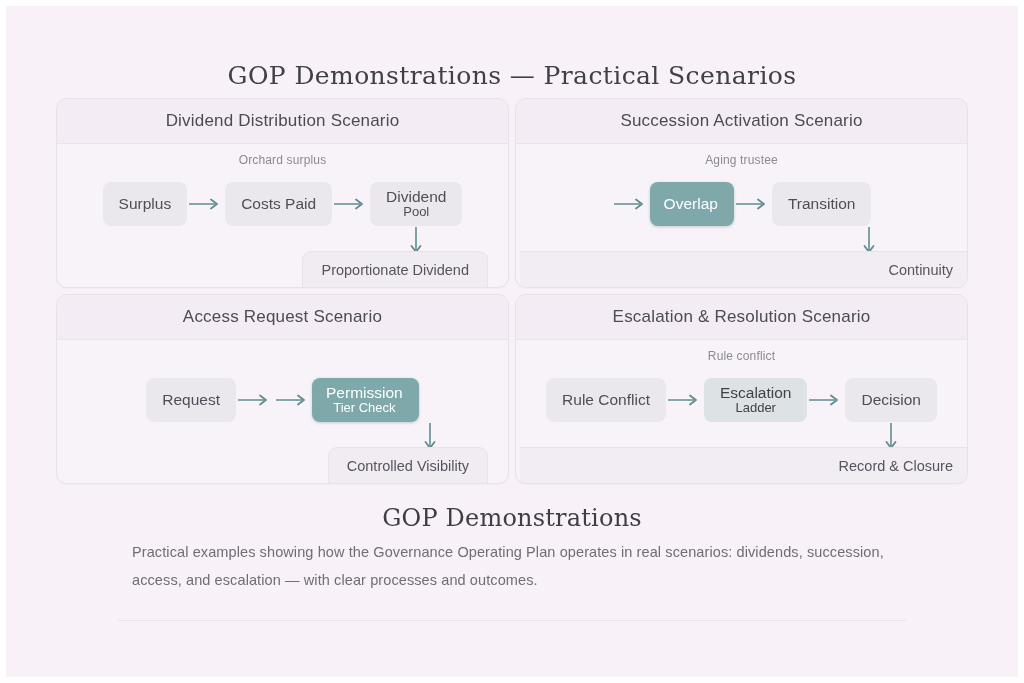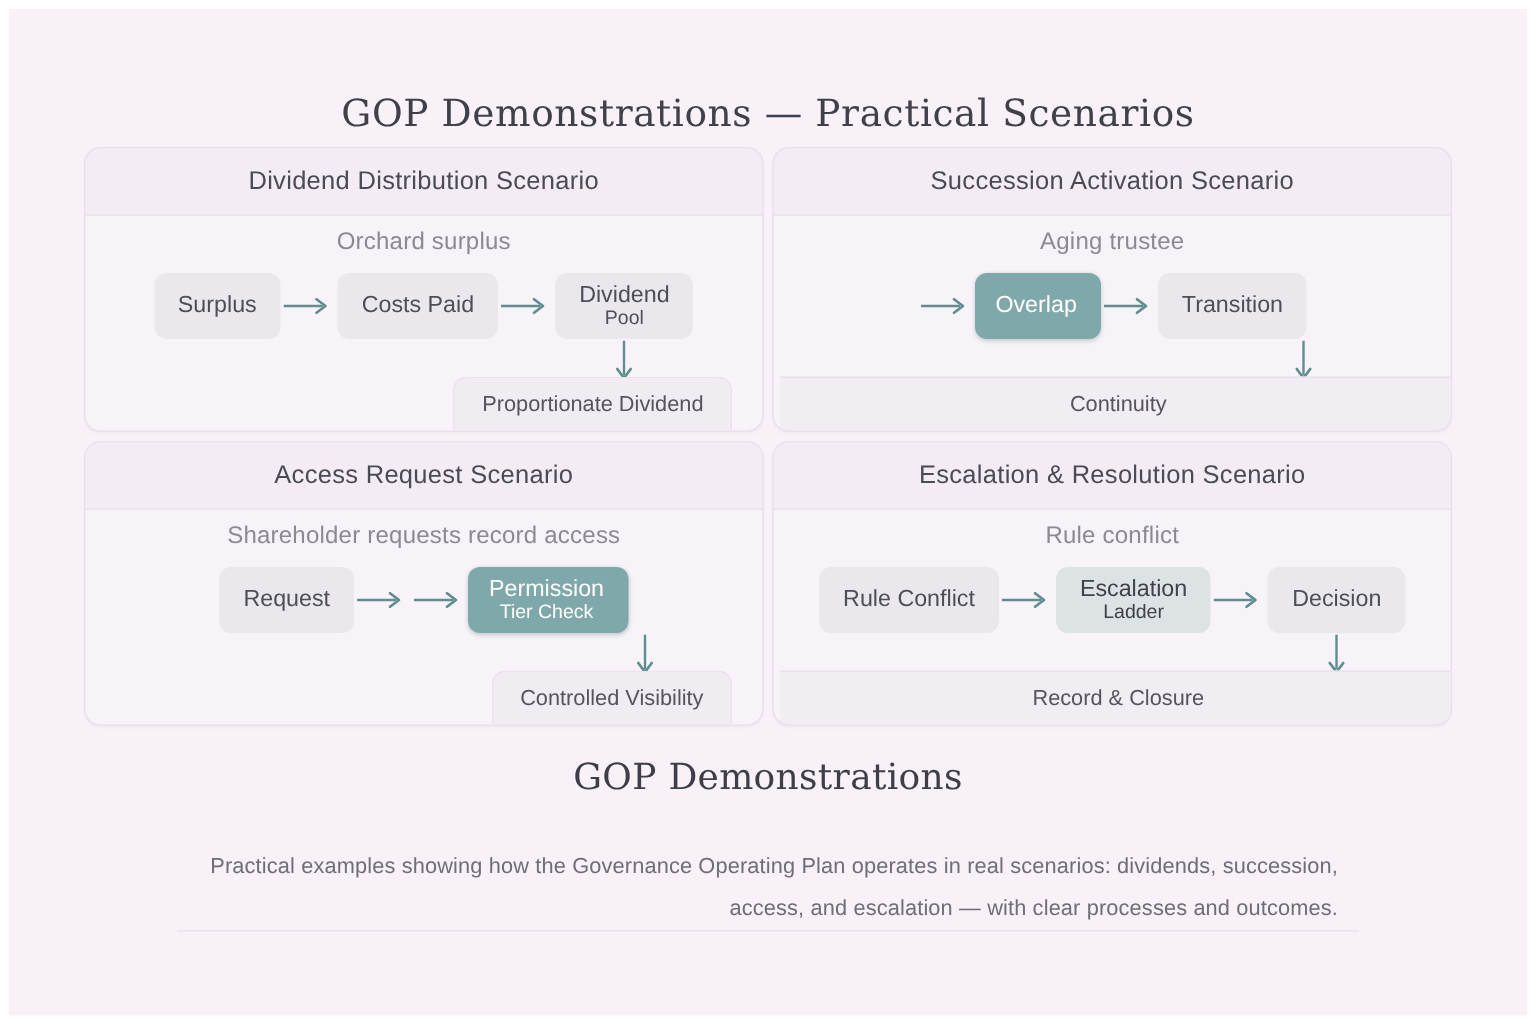--- a/index.html
+++ b/index.html
@@ -80,21 +80,21 @@
     position: relative;
     height: 143px;
   }
 
   .scenario-caption {
     position: absolute;
     top: 9px;
     left: 0;
     width: 100%;
     text-align: center;
-    font-size: 16px;
+    font-size: 12px;
     color: #8b8a94;
     letter-spacing: 0.15px;
   }
 
   
   .flow {
     position: absolute;
     top: 38px;
     left: 0;
     width: 100%;
@@ -161,21 +161,21 @@
   .outcome {
     position: absolute;
     bottom: 0;
     height: 36px;
     background: #f1ebf2;
     border: 1px solid #e9e2eb;
     border-bottom: none;
     border-radius: 9px 9px 0 0;
     display: flex;
     align-items: center;
-    justify-content: center;
+    justify-content: flex-end;
     font-size: 14.5px;
     color: #55555f;
     padding: 0 18px;
     white-space: nowrap;
   }
 
   .outcome.center { left: 50%; transform: translateX(-50%); }
   .outcome.wide-full {
     left: 4px; width: 100%;
     border-left: none; border-right: none;
@@ -193,23 +193,23 @@
     font-family: "DejaVu Serif", "Liberation Serif", serif;
     font-size: 24px;
     font-weight: 400;
     color: #3e3e48;
     letter-spacing: 0.2px;
   }
 
   .footer-desc {
     position: absolute;
     left: 126px;
-    top: 558px;
+    top: 532px;
     width: 760px;
-    text-align: right;
+    text-align: left;
     font-size: 14.5px;
     line-height: 28px;
     color: #6e6d78;
     letter-spacing: 0.1px;
   }
 
   .footer-rule {
     position: absolute;
     left: 112px;
     top: 614px;
@@ -302,21 +302,20 @@
           <div class="outcome wide-full">
             <span>Continuity</span>
           </div>
         </div>
       </div>
       <div class="card">
         <div class="card-head">
           <div class="card-head-title">Access Request Scenario</div>
         </div>
         <div class="card-body">
-          <div class="scenario-caption">Shareholder requests record access</div>
           <div class="flow">
             <div class="node">
               <span>Request</span>
             </div>
             <div class="arrow-h">
               <svg width="34" height="14" viewBox="0 0 34 14">
                 <line x1="0" y1="7" x2="26" y2="7" stroke="#5f8d90" stroke-width="1.6"></line>
                 <polyline points="22,2.5 28,7 22,11.5" fill="none" stroke="#5f8d90" stroke-width="1.8" stroke-linecap="round" stroke-linejoin="round"></polyline>
               </svg>
             </div>

